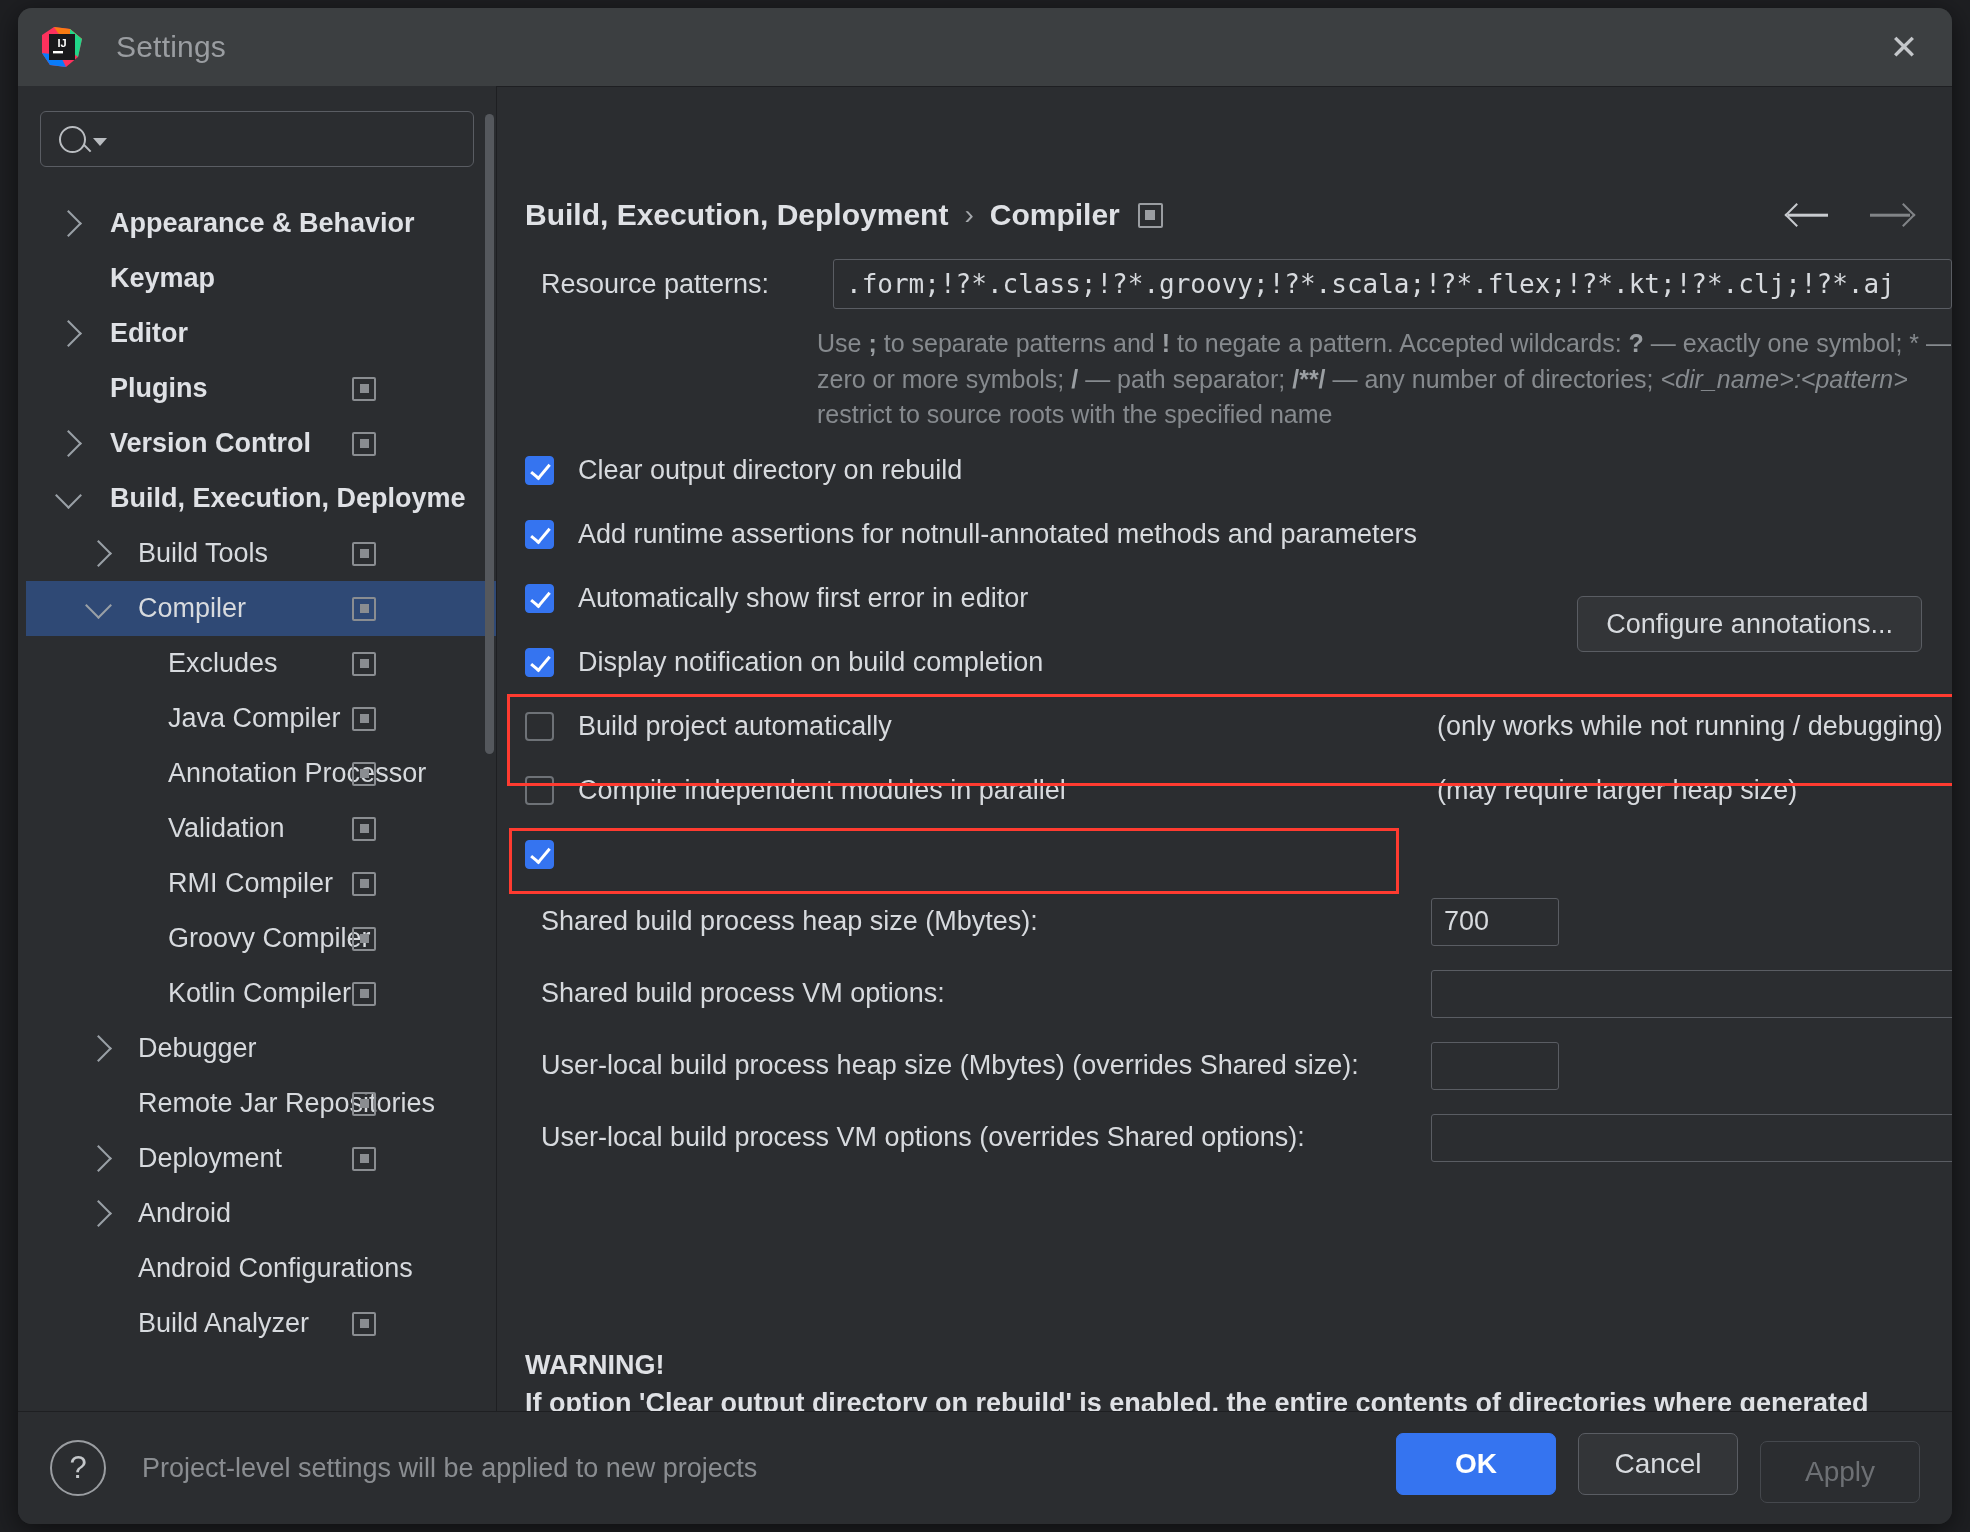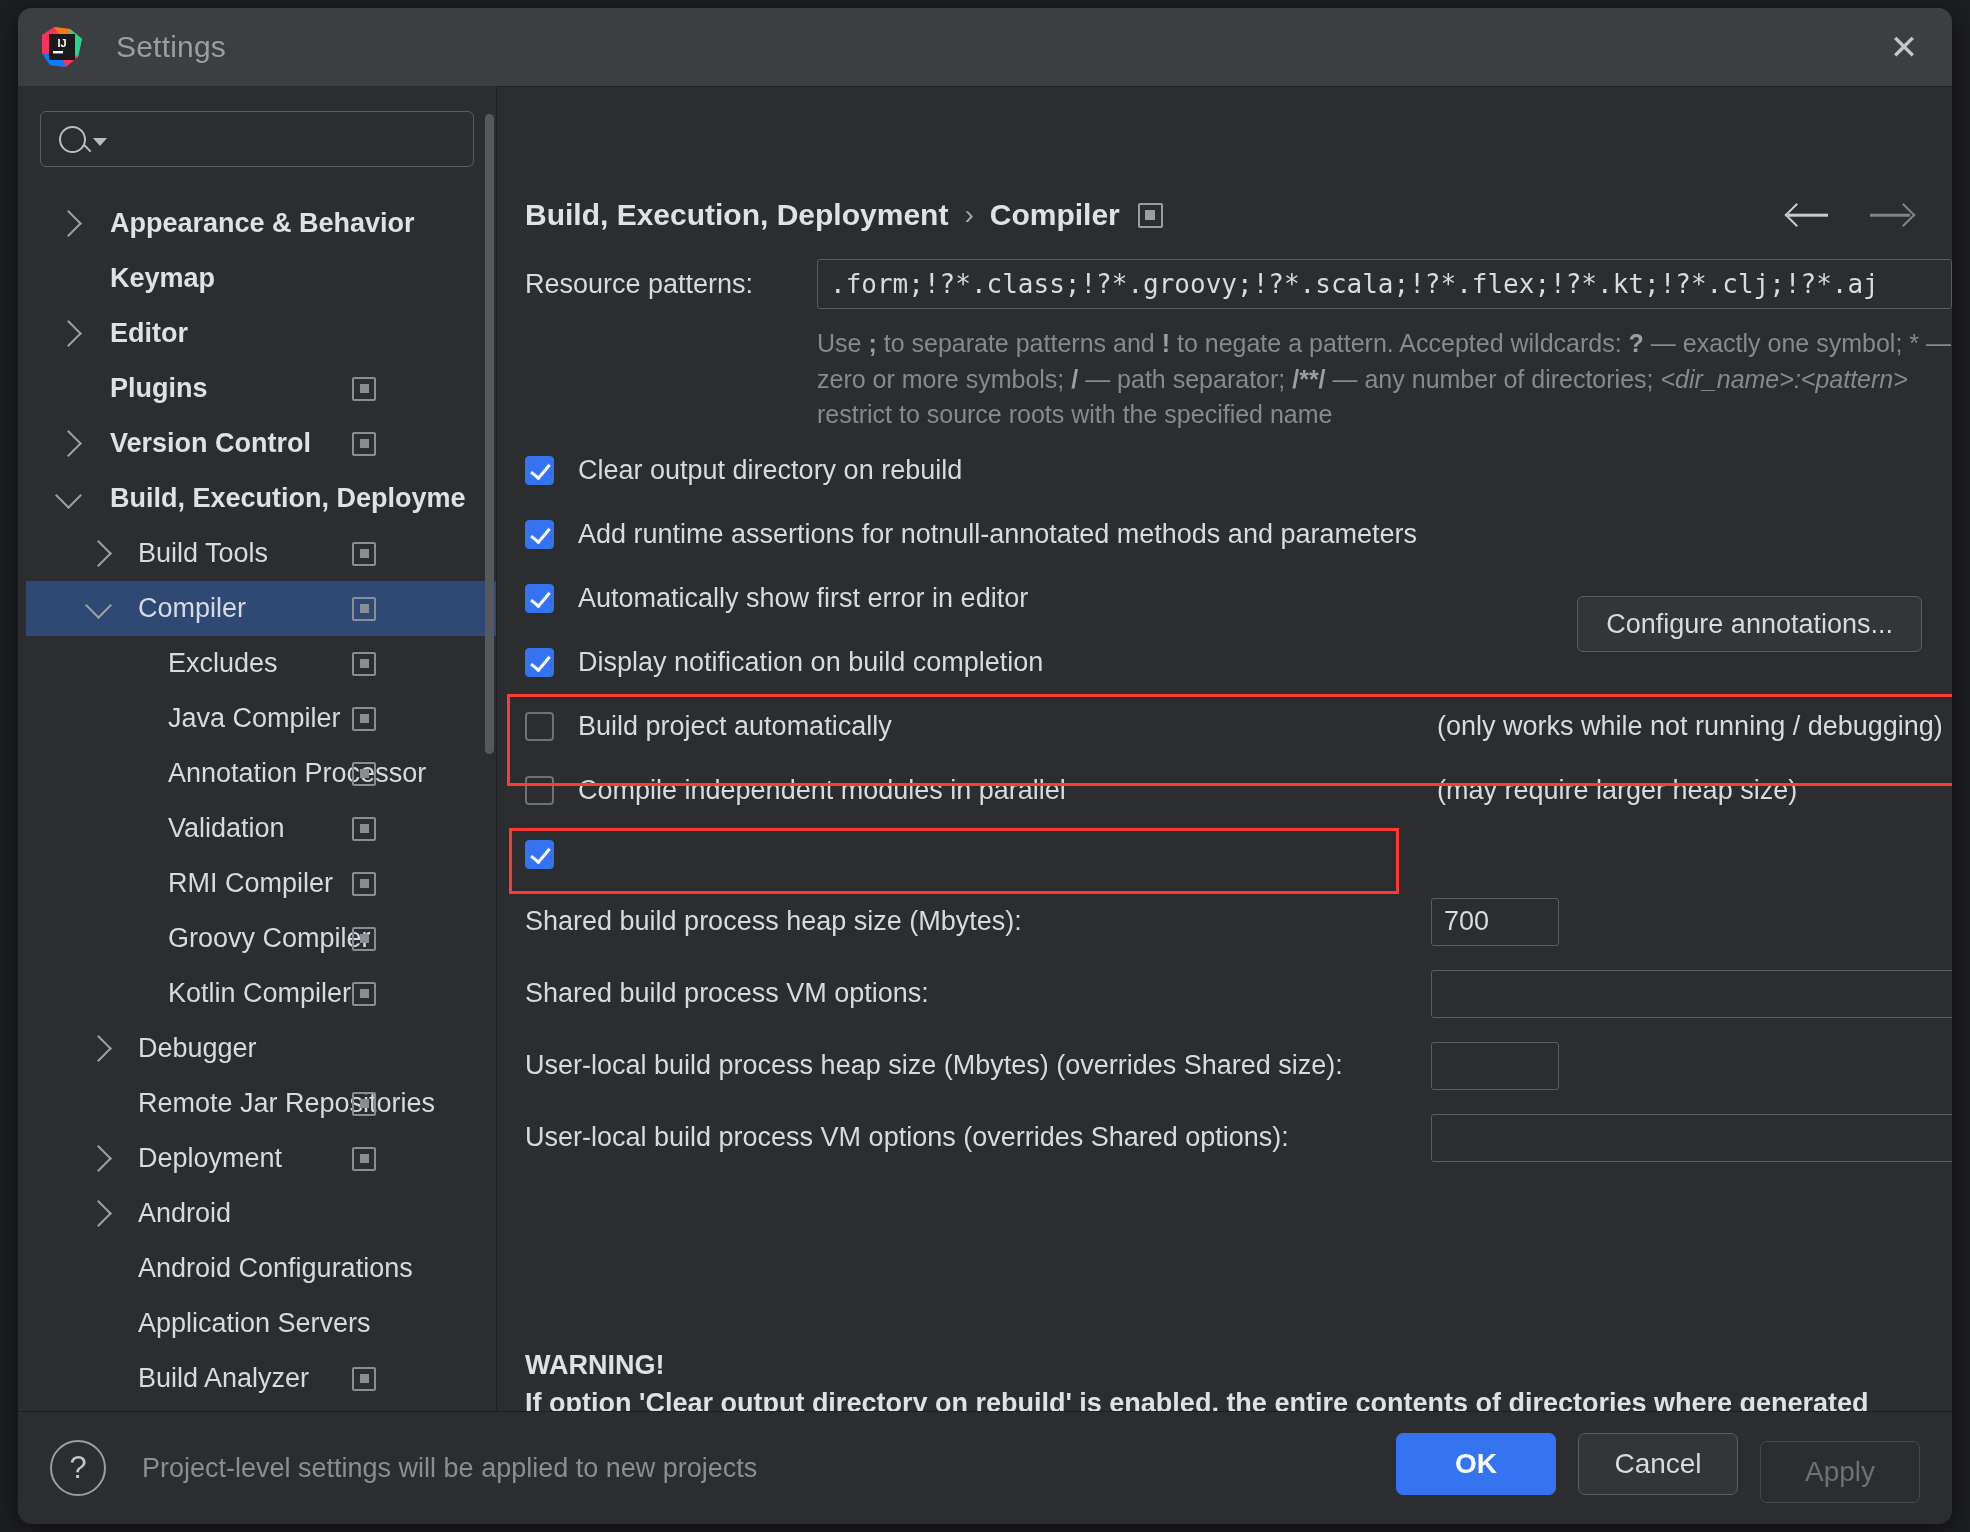--- a/index.html
+++ b/index.html
@@ -238,20 +238,21 @@
     top: 170px; left: 28px; right: 0; bottom: 0;
   }
   .row-res {
     display: flex;
     align-items: center;
     height: 56px;
   }
   .lbl {
     font-size: 27px;
     color: #d7dade;
+    margin-left: 16px;
   }
   #res-label { width: 292px; }
   #res-input {
     flex: 1;
     height: 50px;
     margin-right: 0;
     background: #2b2d30;
     border: 1px solid #5a5d63;
     border-radius: 3px;
     color: #d7dade;
@@ -572,24 +573,20 @@
             </div>
             <div style="width: 20px; flex: 0 0 auto;"></div>
             <span class="tree-label">Android</span>
           </div>
           <div class="tree-item lvl1">
             <div class="no-arrow-1" style="flex: 0 0 auto;"></div>
             <span class="tree-label">Android Configurations</span>
           </div>
           <div class="tree-item lvl1">
             <div class="no-arrow-1" style="flex: 0 0 auto;"></div>
-            <span class="tree-label">Application Servers</span>
-          </div>
-          <div class="tree-item lvl1">
-            <div class="no-arrow-1" style="flex: 0 0 auto;"></div>
             <span class="tree-label">Build Analyzer</span>
             <span class="cfg-badge"></span>
           </div>
         </div>
       <div id="tree-scroll-track">
         <div id="tree-scroll-thumb"></div>
       </div>
     </div>
 
     <div id="content">

